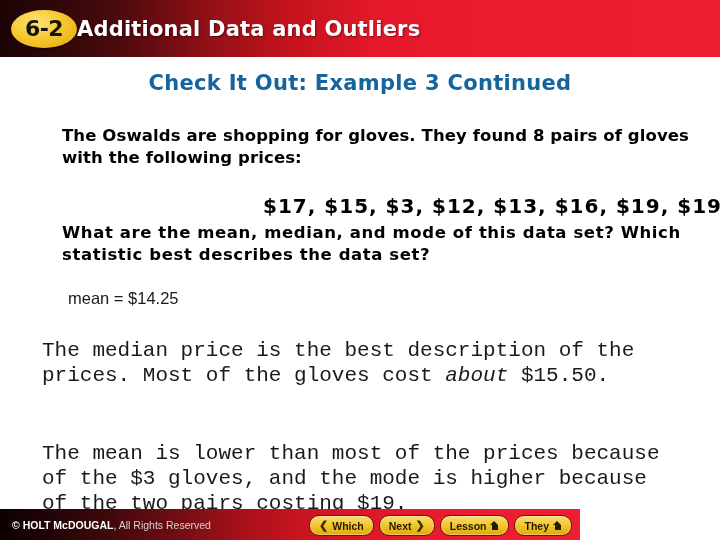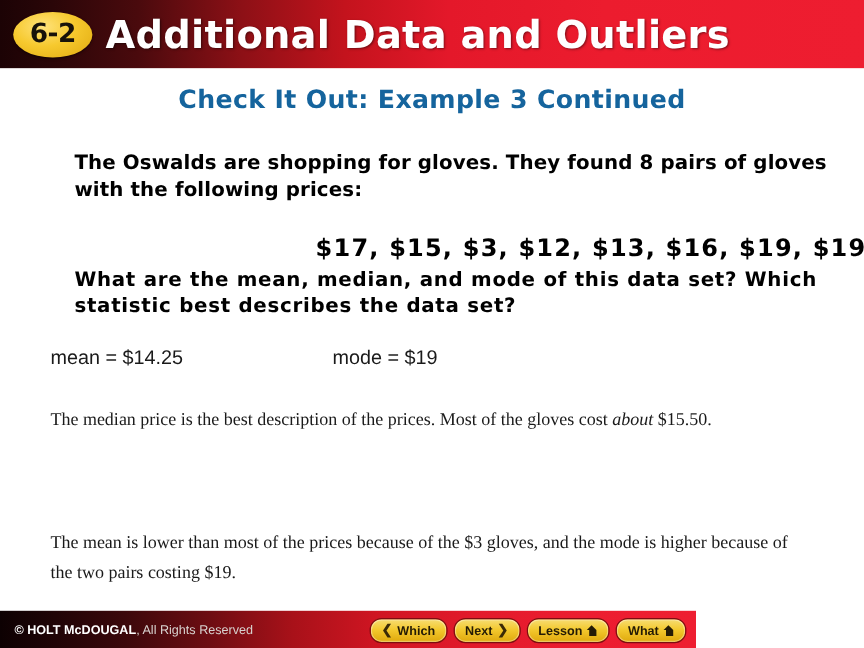--- a/index.html
+++ b/index.html
@@ -55,24 +55,23 @@
   }
   .lesson-badge span {
     font-family: "DejaVu Sans", sans-serif;
     font-weight: bold;
     font-size: 22px;
     color: #17120a;
     letter-spacing: -0.5px;
     line-height: 1;
   }
   .header-title {
-    margin-left: 11px;
     font-family: "DejaVu Sans", sans-serif;
     font-weight: bold;
-    font-size: 32px;
+    font-size: 21px;
     color: #ffffff;
     letter-spacing: 0.2px;
     text-shadow: 1px 1px 2px rgba(0,0,0,0.45);
     white-space: nowrap;
   }
 
   
   .content {
     position: absolute;
     left: 0;
@@ -132,30 +131,31 @@
     top: 232px;
     width: 720px;
     height: 26px;
     font-family: "Liberation Sans", sans-serif;
     font-size: 16.5px;
     color: #1a1a1a;
   }
   .answer-row .ans {
     position: absolute;
     white-space: nowrap;
+    margin-left: 26px;
   }
   .ans-mean   { left: 42px;  }
   .ans-mode   { left: 277px; }
   .ans-median { left: 477px; }
 
   
   .para-plain {
     position: absolute;
-    font-family: Liberation Serif, serif;
-    font-size: 15px;
+    font-family: Liberation Mono, monospace;
+    font-size: 21px;
     color: #1a1a1a;
     line-height: 25px;
   }
   .p-expl1 {
     left: 42px;
     top: 281px;
     width: 620px;
   }
   .p-expl2 {
     left: 42px;
@@ -273,21 +273,20 @@
     <div class="subtitle">Check It Out: Example 3 Continued</div>
 
     <div class="para-bold p-intro">The Oswalds are shopping for gloves. They found 8 pairs of gloves with the following prices:</div>
 
     <div class="para-bold p-prices">$17, $15, $3, $12, $13, $16, $19, $19</div>
 
     <div class="para-bold p-question">What are the mean, median, and mode of this data set? Which statistic best describes the data set?</div>
 
     <div class="answer-row">
       <span class="ans ans-mean">mean = $14.25</span>
-      <span class="ans ans-mode">mode = $19</span>
     </div>
 
     <div class="para-plain p-expl1">
       <span>The median price is the best description of the prices. Most of the gloves cost </span><i>about</i><span> $15.50.</span>
     </div>
 
     <div class="para-plain p-expl2">The mean is lower than most of the prices because of the $3 gloves, and the mode is higher because of the two pairs costing $19.</div>
 
   </div>
 
@@ -307,20 +306,20 @@
         <span>Next</span>
         <span class="chev">❯</span>
       </div>
 
       <div class="nav-btn">
         <span>Lesson</span>
         <span class="home-icon"></span>
       </div>
 
       <div class="nav-btn">
-        <span>What</span>
+        <span>They</span>
         <span class="home-icon"></span>
       </div>
 
     </div>
   </div>
 
 </div>
 
 </body></html>

